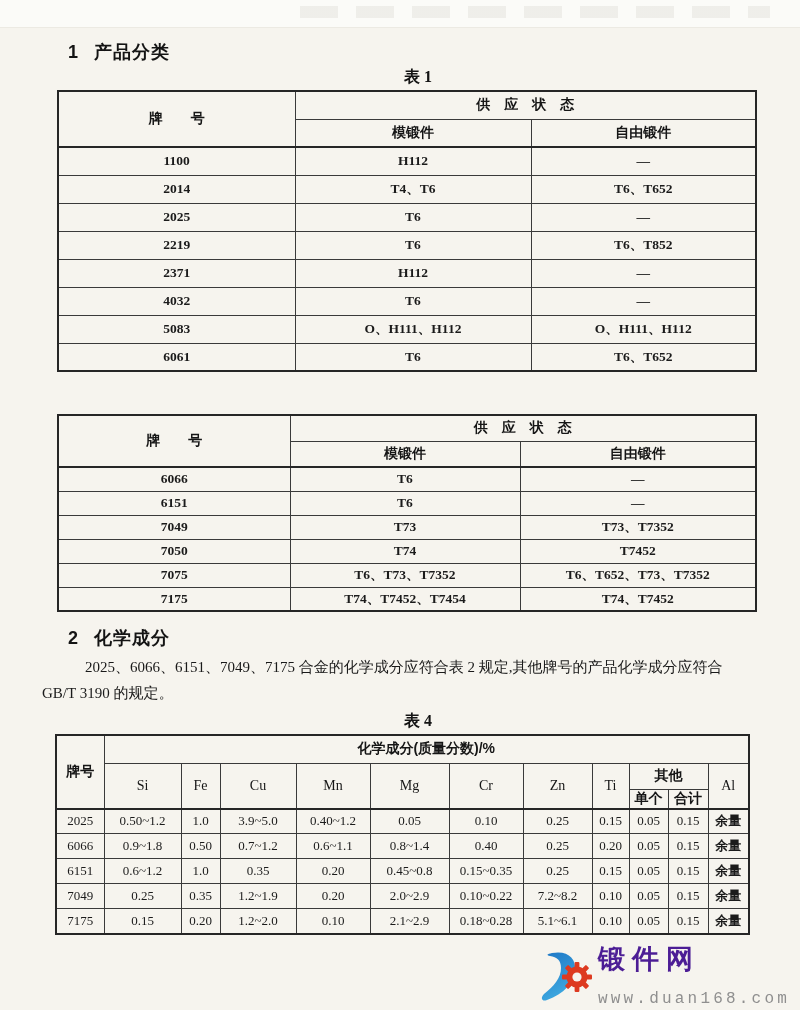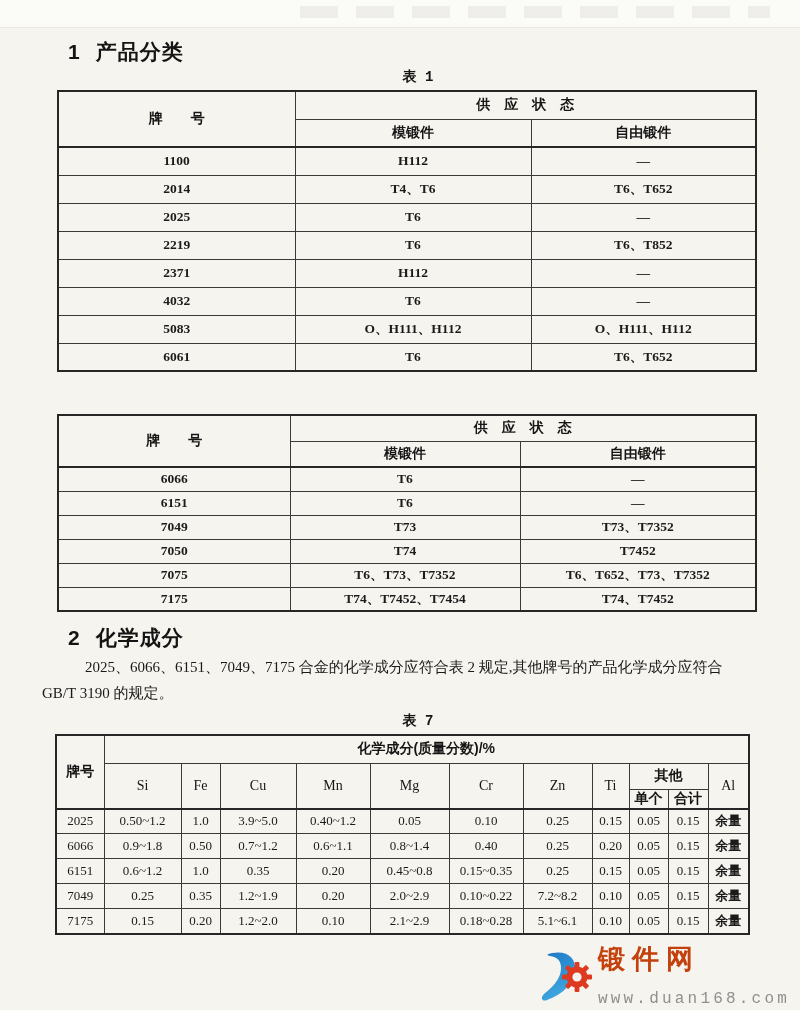--- a/index.html
+++ b/index.html
@@ -20,37 +20,37 @@
     background:#fbfbf8;
     border-bottom:1px solid #eceae3;
   }
   .scan-smudge {
     position:absolute; top:6px; left:300px; width:470px; height:12px;
     background:repeating-linear-gradient(90deg,#d8d6cf 0 38px,transparent 38px 56px);
     opacity:.35;
   }
   .sec-h {
     font-family:"Liberation Sans","DejaVu Sans",sans-serif;
-    font-weight:bold; font-size:21px; line-height:20px;
+    font-weight:bold; font-size:18px; line-height:20px;
     margin-left:68px; letter-spacing:1px;
     color:#141414;
   }
   .sec-h .sec-num { margin-right:16px; letter-spacing:0; }
   #sec1-heading { padding-top:42px; }
   #sec2-heading { margin-top:16px; }
   .para {
     font-size:15px; line-height:26px;
     margin:6px 42px 0 42px;
     color:#1a1a1a;
   }
   .para .line { display:block; }
   .para .first-line { text-indent:43px; }
   .tbl-cap {
-    font-family:Liberation Mono, monospace;
-    font-weight:bold; font-size:14px; line-height:18px;
+    font-family:Liberation Serif, serif;
+    font-weight:bold; font-size:16px; line-height:18px;
     text-align:center; margin-top:6px; margin-bottom:4px;
     color:#141414;
     margin-left:36px;
   }
   table { border-collapse:collapse; table-layout:fixed; background:transparent; }
   th,td { border:1px solid #3a3a3a; text-align:center; vertical-align:middle; overflow:hidden; }
   table { border:2px solid #262626; }
   thead { border-bottom:2px solid #262626; }
   th {
     font-family:"Liberation Sans","DejaVu Sans",sans-serif;
@@ -77,21 +77,21 @@
   
   .logo {
     position:absolute; right:10px; bottom:2px;
     display:flex; align-items:center; gap:4px;
     cursor:pointer;
   }
   .logo-txt { display:flex; flex-direction:column; }
   .logo-title {
     font-family:"Liberation Sans","DejaVu Sans",sans-serif;
     font-weight:bold; font-size:27px; line-height:30px;
-    letter-spacing:7px; color:#c2410c; white-space:nowrap;
+    letter-spacing:7px; color:#4c1d95; white-space:nowrap;
   }
   .logo-url {
     font-family:Liberation Mono, monospace;
     font-size:16px; color:#8f8f8f; letter-spacing:3.2px;
     margin-top:16px; white-space:nowrap;
   }
 </style>
 </head>
 <body>
 
@@ -215,21 +215,21 @@
       </tbody>
   </table>
 
   <h2 class="sec-h" id="sec2-heading" data-name="section-2-heading"><span class="sec-num" data-name="section-2-number">2</span><span data-name="section-2-title">化学成分</span></h2>
 
   <p class="para" data-name="section-2-paragraph">
       <span class="line first-line" data-name="paragraph-line-1">2025、6066、6151、7049、7175 合金的化学成分应符合表 2 规定,其他牌号的产品化学成分应符合</span>
       <span class="line" data-name="paragraph-line-2">GB/T 3190 的规定。</span>
     </p>
 
-  <div class="tbl-cap" data-name="table-2-caption">表 7</div>
+  <div class="tbl-cap" data-name="table-2-caption">表 4</div>
 
   <table class="t-chem" data-name="chemical-composition-table">
     <colgroup>
       <col style="width:48px">
         <col style="width:77px">
         <col style="width:39px">
         <col style="width:76px">
       <col style="width:74px">
         <col style="width:79px">
         <col style="width:74px">

